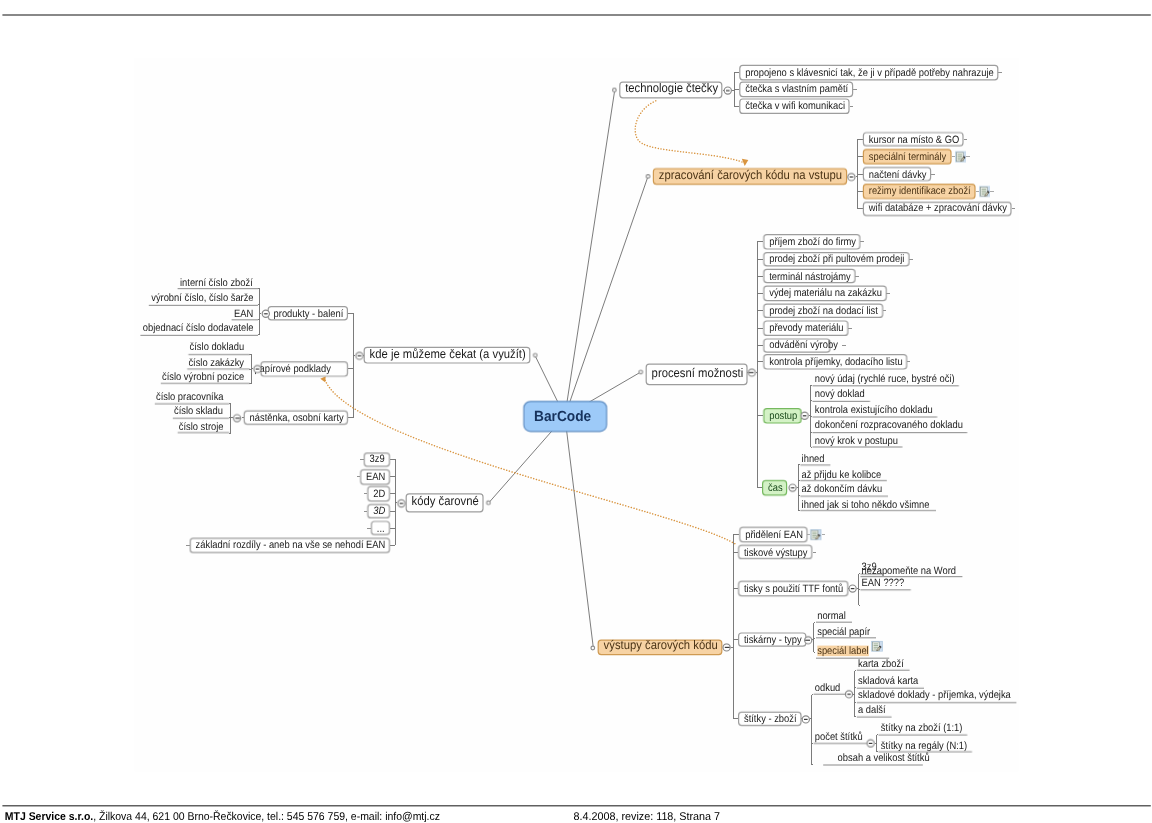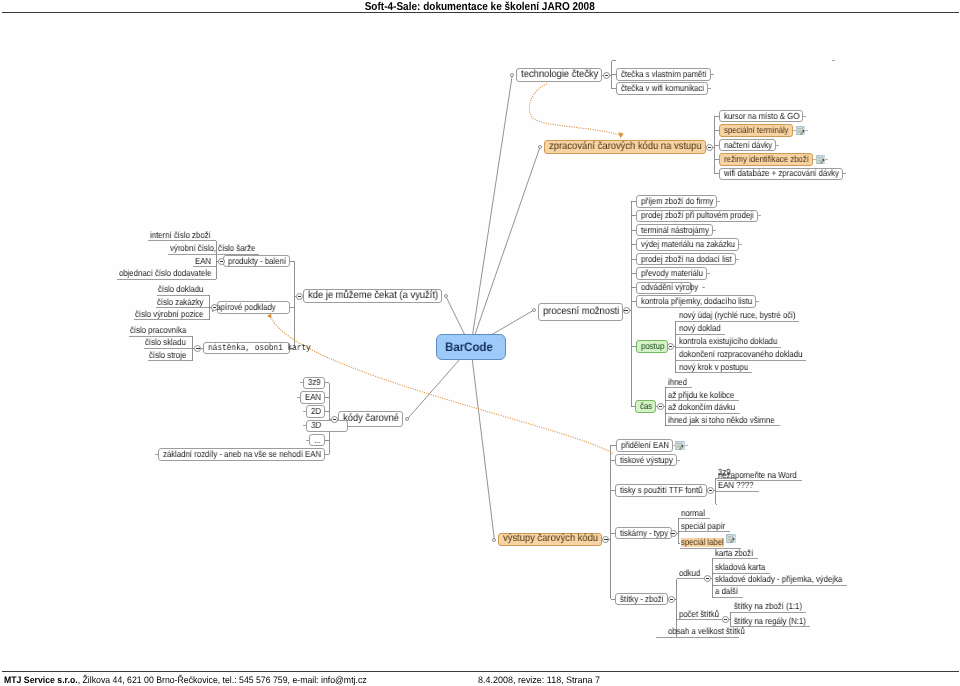--- a/index.html
+++ b/index.html
@@ -41,21 +41,20 @@
 
   .hdl{position:absolute;width:4px;height:4px;border:0.8px solid #8f8f8f;border-radius:50%;background:#fff;box-sizing:border-box;}
   .coll{position:absolute;width:7px;height:7px;border:0.9px solid #8a8a8a;border-radius:50%;background:#fff;box-sizing:border-box;}
   .coll i{position:absolute;left:0.9px;top:2.1px;width:3.4px;height:0;border-top:1.3px solid #3a3a3a;display:block;}
   .ico{position:absolute;width:9.6px;height:9.4px;line-height:0;}
 </style>
 </head>
 <body>
 
 <div id="page">
-  <div id="hdr-title"><span>Soft-4-Sale: dokumentace ke školení JARO 2008</span></div>
   <div id="hdr-rule"></div>
 
   <div id="map">
     <div id="canvas-bg"></div>
     <svg id="lines">
         <path d="M 832 60.5 H 835" fill="none" stroke="#8c8c8c" stroke-width="0.8" shape-rendering="crispEdges"></path>
         <path d="M 711 74.5 H 714" fill="none" stroke="#8c8c8c" stroke-width="0.8" shape-rendering="crispEdges"></path>
         <path d="M 708 88.5 H 711" fill="none" stroke="#8c8c8c" stroke-width="0.8" shape-rendering="crispEdges"></path>
         <path d="M 602.3 75 H 603.1999999999999" fill="none" stroke="#767676" stroke-width="0.8" shape-rendering="crispEdges"></path>
         <path d="M 610.1999999999999 75 H 611.8" fill="none" stroke="#767676" stroke-width="0.8" shape-rendering="crispEdges"></path>
@@ -205,20 +204,23 @@
         <path d="M 618.2 132.2 L 623.6 133.4 L 620.6 138.3 Z" fill="#d99540"></path>
         <path d="M 271 317 C 295.3 372.4 568.2 425.8 613 453.5" fill="none" stroke="#d99540" stroke-width="1.25" stroke-dasharray="0.05 2.3" stroke-linecap="round"></path>
         <path d="M 271.5 313.5 l -4.6 2.2 l 4 2.8 z" fill="#d99540"></path>
       </svg>
   <div class="node nroot" style="left: 435.5px; top: 333.5px; width: 70.4px; height: 26.8px;">
         <span>BarCode</span>
       </div>
       <div class="node nb lvl1" style="left: 516.3px; top: 68px; width: 86px; height: 14px;">
         <span>technologie čtečky</span>
       </div>
+      <div class="node nb" style="left: 616px; top: 54.25px; width: 216px; height: 12.5px;">
+        <span>propojeno s klávesnicí tak, že ji v případě potřeby nahrazuje</span>
+      </div>
       <div class="node nb" style="left: 616px; top: 68.25px; width: 95px; height: 12.5px;">
         <span>čtečka s vlastním pamětí</span>
       </div>
       <div class="node nb" style="left: 616px; top: 82.25px; width: 92px; height: 12.5px;">
         <span>čtečka v wifi komunikaci</span>
       </div>
       <div class="coll" style="left: 603.2px; top: 71.5px;">
         <i></i>
       </div>
       <div class="hdl" style="left: 510.3px; top: 73px;"></div>
@@ -411,40 +413,40 @@
       </div>
       <div class="node nl" style="left: 732px; top: 601.9px; width: 74px; height: 11px;">
         <span>štítky na zboží (1:1)</span>
       </div>
       <div class="node nl" style="left: 732px; top: 616px; width: 78px; height: 11px;">
         <span>štítky na regály (N:1)</span>
       </div>
       <div class="coll" style="left: 722.1px; top: 616.3px;">
         <i></i>
       </div>
-      <div class="node nl" style="left: 656px; top: 626.6px; width: 83px; height: 11px; padding-left: 12px;">
+      <div class="node nl" style="left: 686px; top: 626.6px; width: 83px; height: 11px; padding-left: 12px;">
         <span>obsah a velikost štítků</span>
       </div>
       <div class="coll" style="left: 667.9px; top: 595.5px;">
         <i></i>
       </div>
       <div class="coll" style="left: 602.3px; top: 536px;">
         <i></i>
       </div>
       <div class="hdl" style="left: 492.4px; top: 537.5px;"></div>
       <div class="node nb lvl1" style="left: 302.7px; top: 289px; width: 139px; height: 14px;">
         <span>kde je můžeme čekat (a využít)</span>
       </div>
       <div class="node nb" style="left: 223.1px; top: 254.85px; width: 67px; height: 12.5px;">
         <span>produkty - balení</span>
       </div>
       <div class="node nl" style="left: 148px; top: 230px; width: 67px; height: 11px;">
         <span>interní číslo zboží</span>
       </div>
-      <div class="node nl" style="left: 124px; top: 243.5px; width: 91px; height: 11px; margin-left: 44px;">
+      <div class="node nl" style="left: 124px; top: 243.5px; width: 91px; height: 11px;">
         <span>výrobní číslo, číslo šarže</span>
       </div>
       <div class="node nl" style="left: 193px; top: 256px; width: 22px; height: 11px;">
         <span>EAN</span>
       </div>
       <div class="node nl" style="left: 117px; top: 268.5px; width: 98px; height: 11px;">
         <span>objednací číslo dodavatele</span>
       </div>
       <div class="coll" style="left: 217.9px; top: 257.6px;">
         <i></i>
@@ -457,21 +459,21 @@
       </div>
       <div class="node nl" style="left: 155.9px; top: 297.1px; width: 52px; height: 11px;">
         <span>číslo zakázky</span>
       </div>
       <div class="node nl" style="left: 133.9px; top: 309.3px; width: 74px; height: 11px; text-align: right;">
         <span>číslo výrobní pozice</span>
       </div>
       <div class="coll" style="left: 210.8px; top: 303.9px;">
         <i></i>
       </div>
-      <div class="node nb" style="left: 203.2px; top: 341.85px; width: 87px; height: 12.5px; font-family: Liberation Mono, monospace;">
+      <div class="node nb" style="left: 203.2px; top: 341.85px; width: 87px; height: 12.5px;">
         <span>nástěnka, osobní karty</span>
       </div>
       <div class="node nl" style="left: 128.9px; top: 325.8px; width: 62px; height: 11px;">
         <span>číslo pracovníka</span>
       </div>
       <div class="node nl" style="left: 143.9px; top: 337.6px; width: 47px; height: 11px;">
         <span>číslo skladu</span>
       </div>
       <div class="node nl" style="left: 147.9px; top: 350.4px; width: 43px; height: 11px;">
         <span>číslo stroje</span>
@@ -488,21 +490,21 @@
       </div>
       <div class="node nb" style="left: 303.2px; top: 376.65px; width: 22px; height: 12.5px;">
         <span>3z9</span>
       </div>
       <div class="node nb" style="left: 300.2px; top: 391.05px; width: 25px; height: 12.5px;">
         <span>EAN</span>
       </div>
       <div class="node nb" style="left: 306.2px; top: 405.25px; width: 19px; height: 12.5px;">
         <span>2D</span>
       </div>
-      <div class="node nb" style="left: 306.2px; top: 419.65px; width: 42px; height: 12.5px; font-style: italic;">
+      <div class="node nb" style="left: 306.2px; top: 419.65px; width: 19px; height: 12.5px; font-style: italic;">
         <span>3D</span>
       </div>
       <div class="node nb" style="left: 309.2px; top: 433.95px; width: 16px; height: 12.5px;">
         <span>...</span>
       </div>
       <div class="node nb" style="left: 158.2px; top: 448.15px; width: 167px; height: 12.5px;">
         <span>základní rozdíly - aneb na vše se nehodí EAN</span>
       </div>
       <div class="coll" style="left: 331px; top: 415.5px;">
         <i></i>

